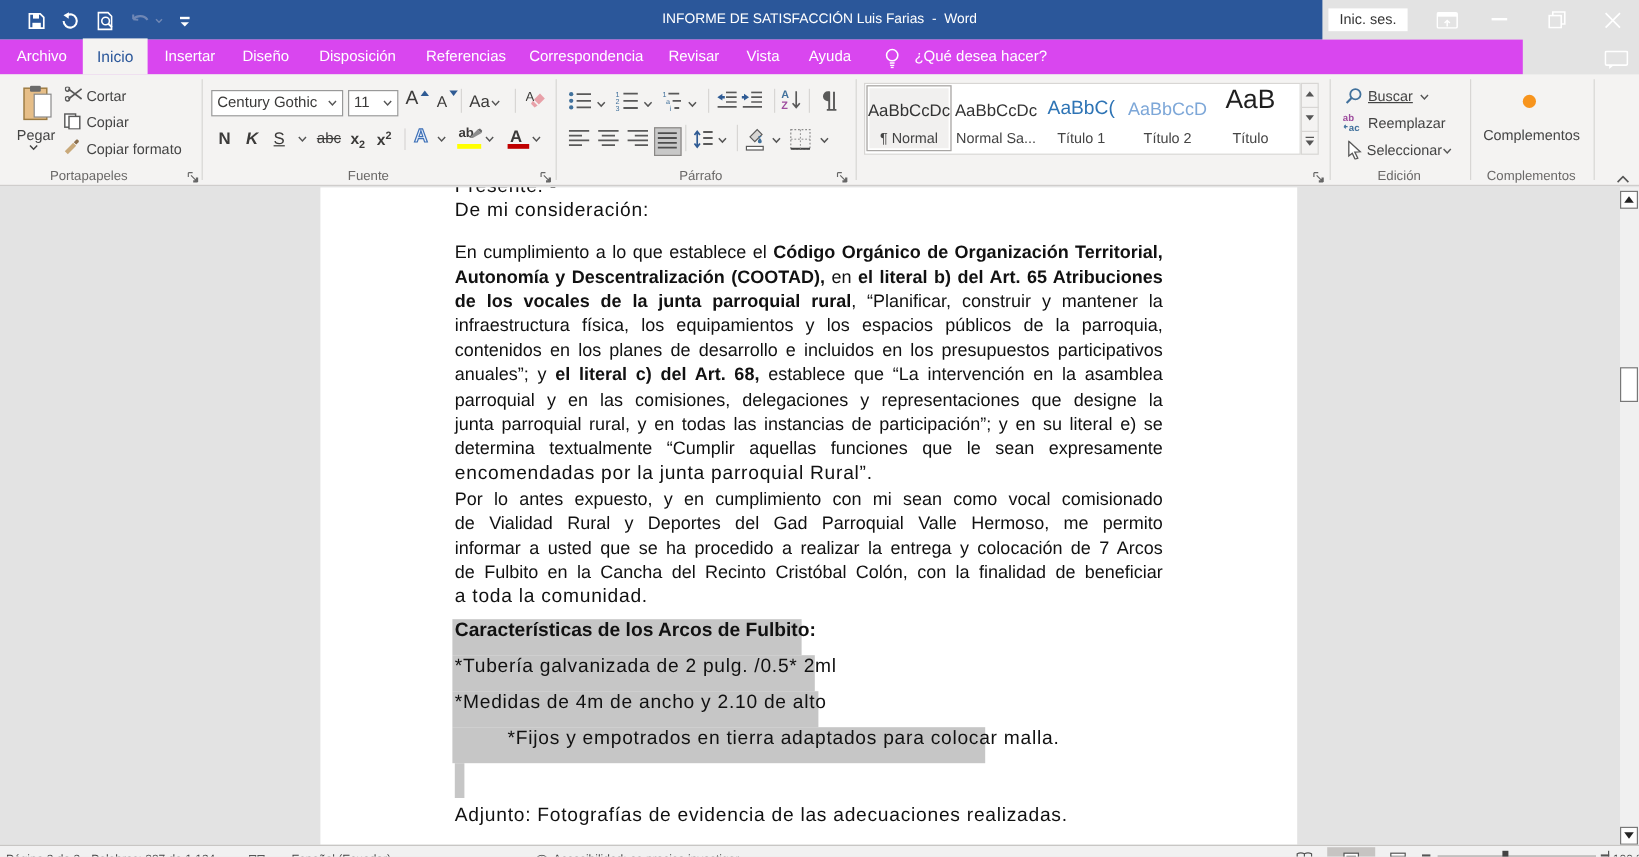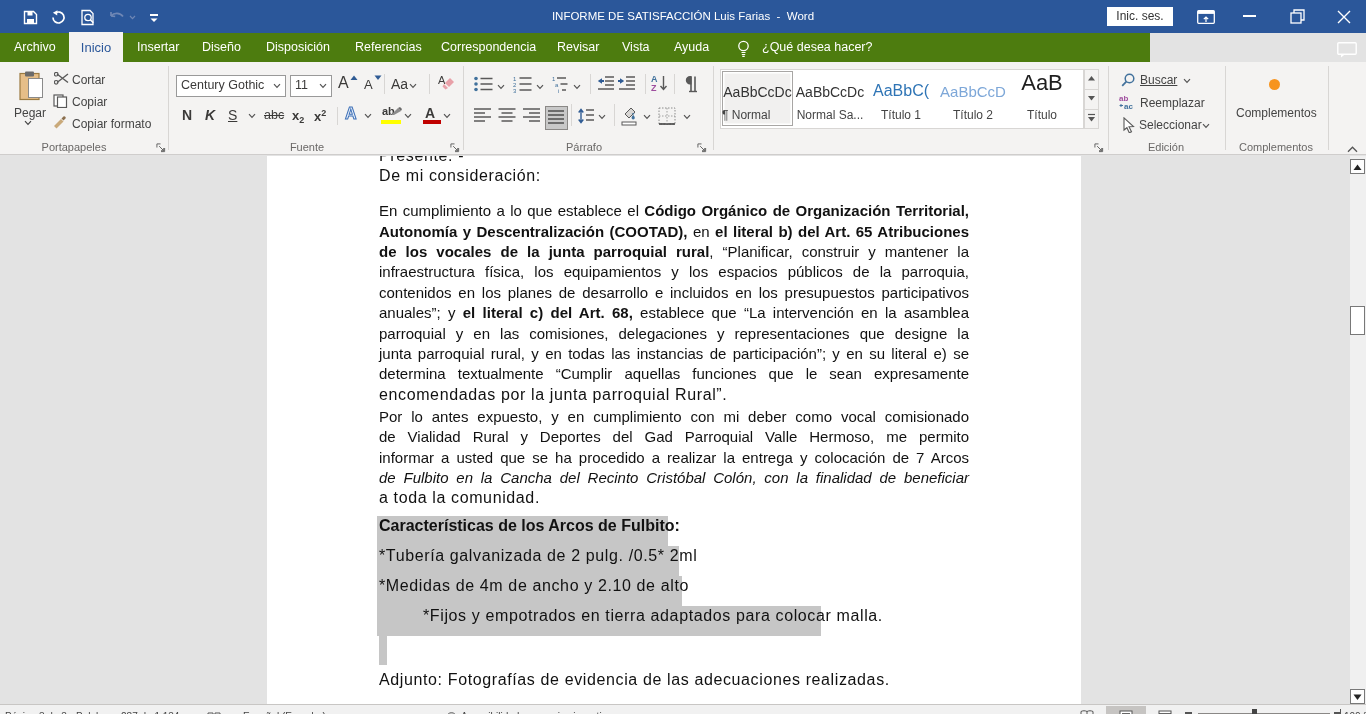--- a/index.html
+++ b/index.html
@@ -2,22 +2,22 @@
 <html><head>
 <meta charset="utf-8">
 <style>
   * { margin:0; padding:0; box-sizing:border-box; }
   html,body { width:1366px; height:714px; overflow:hidden; }
   body { font-family:"Liberation Sans", sans-serif; }
   .abs { position:absolute; }
   #root { position:relative; width:1366px; height:714px; background:#e3e3e3; }
 
   
-  #titlebar { left:0; top:0; width:1366px; height:33px; background:#2b579a; }
-  #tabrow { left:0; top:33px; width:1150px; height:29px; background:#4d7c0f; }
+  #titlebar { left:0; top:0; width:1102px; height:33px; background:#2b579a; }
+  #tabrow { left:0; top:33px; width:1269px; height:29px; background:#d946ef; }
   .tab { position:absolute; top:0; height:29px; line-height:29px; color:#fff; font-size:12.5px; }
   #inicio-tab { position:absolute; left:69px; top:-1px; width:54px; height:30px; background:#f4f3f2; color:#2b579a; text-align:center; line-height:31px; font-size:13px; }
 
   
   #ribbon { left:0; top:62px; width:1366px; height:93px; background:#f4f3f2; border-bottom:1px solid #cfcdcc; }
   .gdiv { position:absolute; top:4px; height:84px; width:1px; background:#d8d6d4; }
   .glabel { position:absolute; top:79px; height:14px; font-size:11px; color:#6a6867; width:200px; text-align:center; }
   .launcher { position:absolute; top:81px; width:10px; height:10px; }
   .rbtxt { color:#444; font-size:12px; }
 
@@ -294,21 +294,21 @@
       </svg>
     <div class="glabel" style="left:484px;">Párrafo</div>
     <svg class="launcher" style="left:697px;" width="11" height="11" viewBox="0 0 11 11">
         <path d="M1 1 h4 M1 1 v4 M9.5 9.5 h-4 M9.5 9.5 v-4 M3.5 3.5 l5 5 M8.5 5.5 v3 h-3" stroke="#666" stroke-width="1.1" fill="none"></path>
       </svg>
     <div class="gdiv" style="left:713px;"></div>
 
     <div class="abs" style="left:720px;top:7px;width:364px;height:60px;background:#fff;border:1px solid #d8d6d4;"></div>
     <div class="abs" style="left:722px;top:9px;width:71px;height:55px;background:#f1f0ef;border:1px solid #a8a6a4;box-shadow:inset 0 0 0 1.5px #fff;"></div>
     <div class="abs" style="left:722px;top:22px;width:71px;text-align:center;font-size:14px;color:#333;">AaBbCcDc</div>
-    <div class="abs" style="left:722px;top:46px;width:71px;font-size:12px;color:#444;">¶ Normal</div>
+    <div class="abs" style="left:722px;top:46px;width:71px;text-align:center;font-size:12px;color:#444;">¶ Normal</div>
     <div class="abs" style="left:795px;top:22px;width:70px;text-align:center;font-size:14px;color:#333;">AaBbCcDc</div>
     <div class="abs" style="left:795px;top:46px;width:70px;text-align:center;font-size:12px;color:#444;">Normal Sa...</div>
     <div class="abs" style="left:867px;top:20px;width:68px;text-align:center;font-size:16px;color:#2e74b5;">AaBbC(</div>
     <div class="abs" style="left:867px;top:46px;width:68px;text-align:center;font-size:12px;color:#444;">Título 1</div>
     <div class="abs" style="left:939px;top:21px;width:68px;text-align:center;font-size:15px;color:#7da7d8;">AaBbCcD</div>
     <div class="abs" style="left:939px;top:46px;width:68px;text-align:center;font-size:12px;color:#444;">Título 2</div>
     <div class="abs" style="left:1008px;top:8px;width:68px;text-align:center;font-size:22px;font-weight:400;color:#1f1f1f;">AaB</div>
     <div class="abs" style="left:1008px;top:46px;width:68px;text-align:center;font-size:12px;color:#444;">Título</div>
     <div class="abs" style="left:1084px;top:7px;width:15px;height:60px;background:#f4f3f2;border:1px solid #d8d6d4;"></div>
     <div class="abs" style="left:1084px;top:27px;width:15px;height:1px;background:#d8d6d4;"></div>
@@ -373,24 +373,24 @@
       <div class="jl" style="top:45px;">En cumplimiento a lo que establece el <span class="b">Código Orgánico de Organización Territorial,</span></div>
       <div class="jl" style="top:66px;"><span class="b">Autonomía y Descentralización (COOTAD),</span> en <span class="b">el literal b) del Art. 65 Atribuciones</span></div>
       <div class="jl" style="top:86px;"><span class="b">de los vocales de la junta parroquial rural</span>, “Planificar, construir y mantener la</div>
       <div class="jl" style="top:127px;">contenidos en los planes de desarrollo e incluidos en los presupuestos participativos</div>
       <div class="jl" style="top:106px;">infraestructura física, los equipamientos y los espacios públicos de la parroquia,</div>
       <div class="jl" style="top:147px;">anuales”; y <span class="b">el literal c) del Art. 68,</span> establece que “La intervención en la asamblea</div>
       <div class="jl" style="top:168px;">parroquial y en las comisiones, delegaciones y representaciones que designe la</div>
       <div class="jl" style="top:188px;">junta parroquial rural, y en todas las instancias de participación”; y en su literal e) se</div>
       <div class="jl" style="top:208px;">determina textualmente “Cumplir aquellas funciones que le sean expresamente</div>
       <div class="ln w" style="top:229px;">encomendadas por la junta parroquial Rural”.</div>
-      <div class="jl" style="top:251px;">Por lo antes expuesto, y en cumplimiento con mi deber como vocal comisionado</div>
+      <div class="jl" style="top:251px;">Por lo antes expuesto, y en cumplimiento con mi sean como vocal comisionado</div>
       <div class="jl" style="top:271px;">de Vialidad Rural y Deportes del Gad Parroquial Valle Hermoso, me permito</div>
       <div class="jl" style="top:292px;">informar a usted que se ha procedido a realizar la entrega y colocación de 7 Arcos</div>
-      <div class="jl" style="top:312px;font-style:italic;">de Fulbito en la Cancha del Recinto Cristóbal Colón, con la finalidad de beneficiar</div>
+      <div class="jl" style="top:312px;">de Fulbito en la Cancha del Recinto Cristóbal Colón, con la finalidad de beneficiar</div>
       <div class="ln w" style="top:332px;">a toda la comunidad.</div>
       <div class="ln" style="top:360px;"><b>Características de los Arcos de Fulbito:</b></div>
       <div class="ln w" style="top:390px;">*Tubería galvanizada de 2 pulg. /0.5* 2ml</div>
       <div class="ln w" style="top:420px;">*Medidas de 4m de ancho y 2.10 de alto</div>
       <div class="ln w" style="top:450px;margin-left:44px;">*Fijos y empotrados en tierra adaptados para colocar malla.</div>
       <div class="ln w" style="top:514px;">Adjunto: Fotografías de evidencia de las adecuaciones realizadas.</div>
     </div>
   </div>
   <div class="abs" id="vscroll">
     <div class="sbtn" style="top:3px;"><svg width="13" height="13" viewBox="0 0 13 13">

